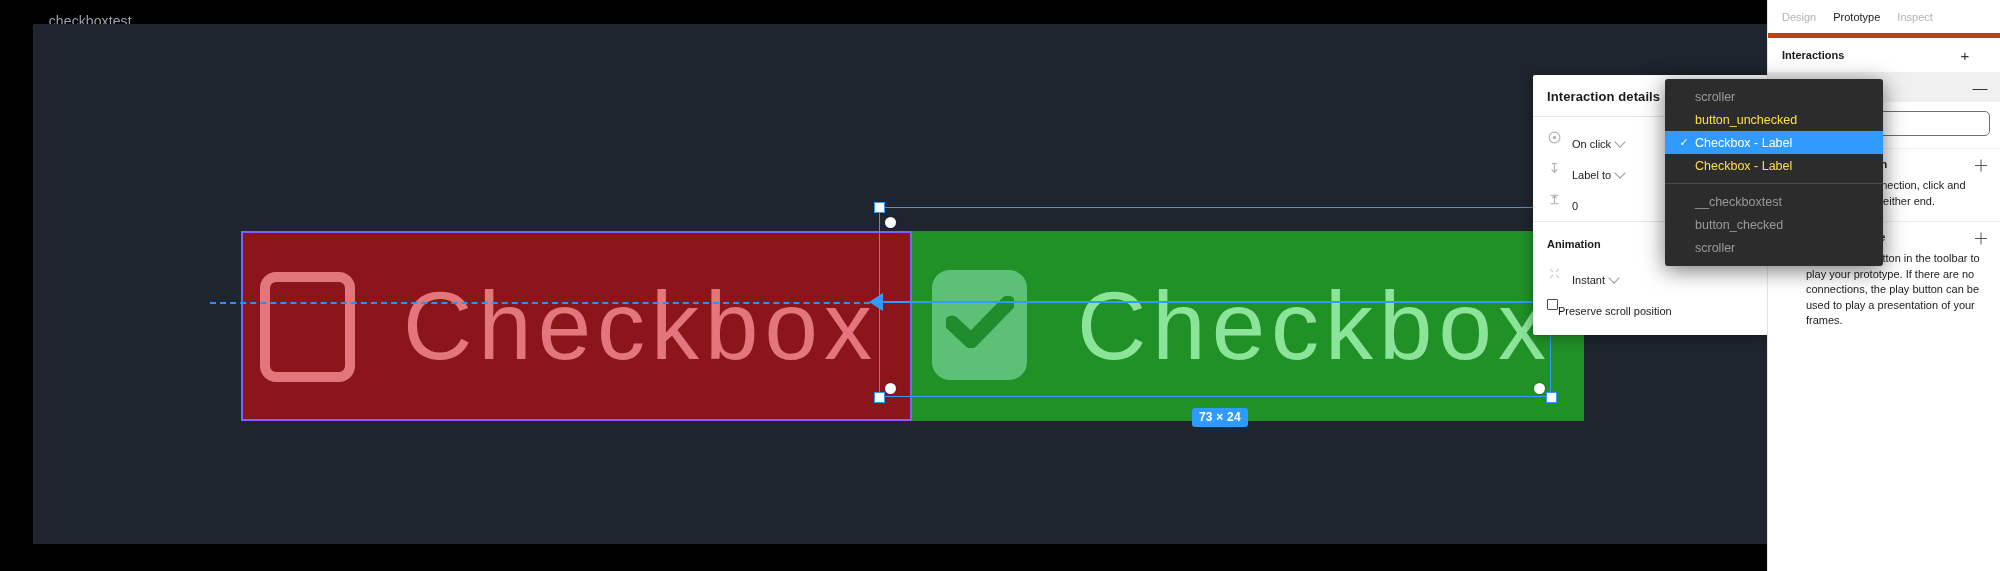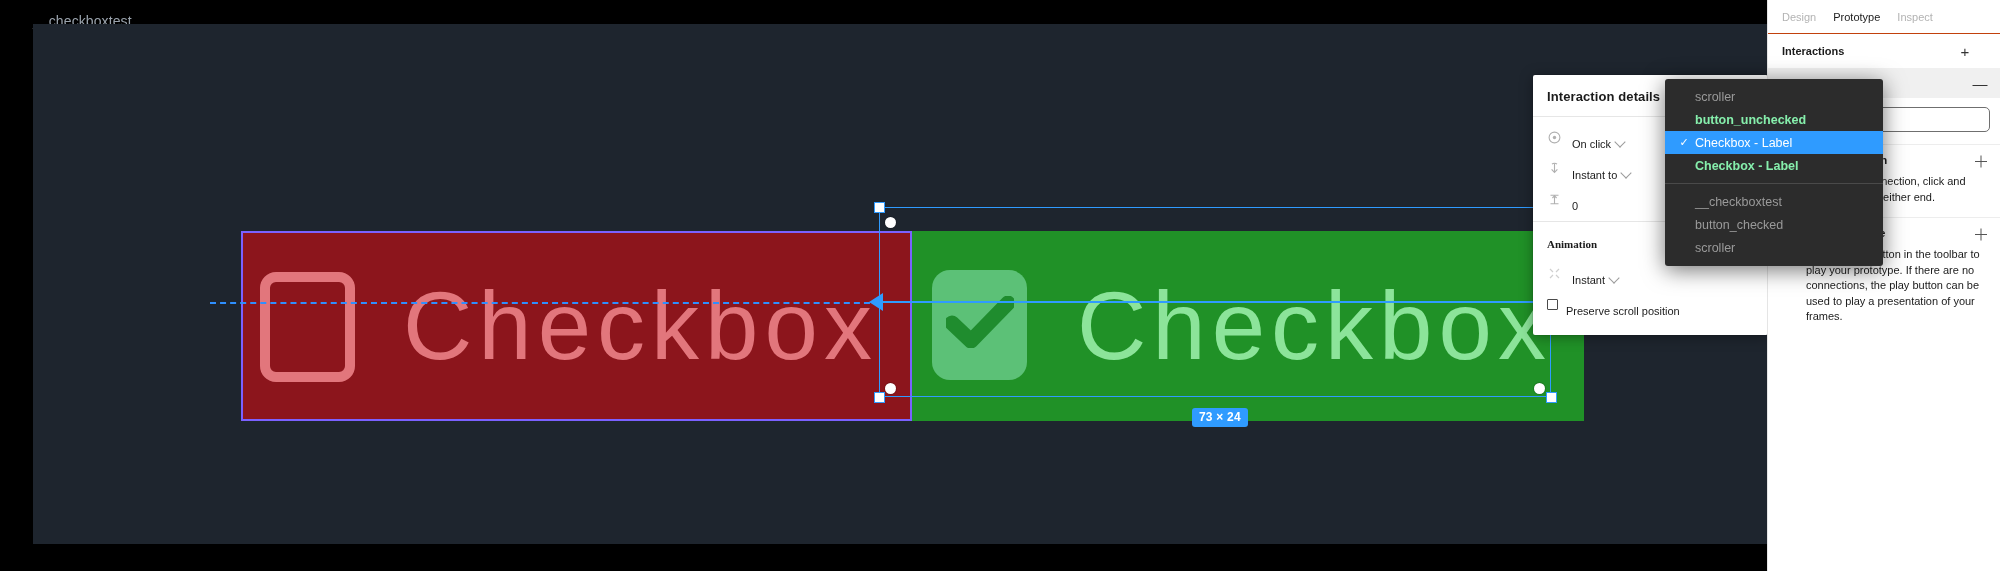--- a/index.html
+++ b/index.html
@@ -200,21 +200,20 @@
     display: inline-block;
     width: 7px; height: 7px;
     border-right: 1.2px solid #9b9b9b;
     border-bottom: 1.2px solid #9b9b9b;
     transform: translateY(-2px) rotate(45deg);
   }
   #anim-title {
     padding: 16px 14px 8px;
     font-size: 11px;
     font-weight: 700;
-    font-family: Liberation Serif, serif;
   }
   .chk-square {
     width: 11px; height: 11px;
     border: 1.2px solid #4a4a4a;
     border-radius: 1px;
     box-sizing: border-box;
     flex: 0 0 11px;
   }
 
   
@@ -238,21 +237,21 @@
     color: #ffffff;
   }
   .dd-check {
     width: 22px;
     flex: 0 0 22px;
     text-align: center;
     font-size: 11px;
     color: #ffffff;
   }
   .dd-item.dim { color: #9a9a9a; }
-  .dd-item.bold { font-weight: 700; color: #86efac; }
+  .dd-item.bold { font-weight: 400; color: #fde047; }
   .dd-item.sel {
     background: #2f9bff;
     color: #ffffff;
     font-weight: 400;
   }
   .dd-sep {
     height: 1px;
     background: #4a4a4a;
     margin: 6px 0 6px;
   }
@@ -267,21 +266,21 @@
     font-size: 11px;
     border-left: 1px solid #e5e5e5;
     box-sizing: border-box;
   }
   #tabs {
     height: 33px;
     display: flex;
     align-items: center;
     gap: 17px;
     padding: 0 14px;
-    border-bottom: 1px solid #c2410c;
+    border-bottom: 5px solid #c2410c;
   }
   .tab {
     font-size: 11px;
     color: #b3b3b3;
     cursor: default;
   }
   .tab.active { color: #1b1b1b; font-weight: 400; }
 
   .section-head {
     height: 34px;
@@ -413,21 +412,21 @@
 
     <div class="id-row">
       <span class="id-icon">
         <svg width="13" height="13" viewBox="0 0 13 13">
           <path d="M6.5 1.5 V10" stroke="#b0b0b0" stroke-width="1.1" fill="none"></path>
           <path d="M3.6 7.3 L6.5 10.4 L9.4 7.3" stroke="#b0b0b0" stroke-width="1.1" fill="none"></path>
           <path d="M4 2.2 A3 2 0 0 1 9 2.2" stroke="#b0b0b0" stroke-width="1.1" fill="none"></path>
         </svg>
       </span>
       <span class="id-label">
-        <span>Instant to</span>
+        <span>Label to</span>
         <i class="caret"></i>
       </span>
     </div>
 
     <div class="id-row">
       <span class="id-icon">
         <svg width="13" height="13" viewBox="0 0 13 13">
           <path d="M2.5 2.2 H10.5 M2.5 10.8 H10.5 M6.5 2.6 V10.4" stroke="#b0b0b0" stroke-width="1.1" fill="none"></path>
           <path d="M4.4 5 L6.5 2.8 L8.6 5" stroke="#b0b0b0" stroke-width="1.1" fill="none"></path>
         </svg>
@@ -444,21 +443,21 @@
         <svg width="13" height="13" viewBox="0 0 13 13">
           <path d="M2 2 L5 5 M11 2 L8 5 M2 11 L5 8 M11 11 L8 8" stroke="#cfcfcf" stroke-width="1.2" fill="none"></path>
         </svg>
       </span>
       <span class="id-label">
         <span>Instant</span>
         <i class="caret"></i>
       </span>
     </div>
 
-    <div class="id-row" style="gap:8px;">
+    <div class="id-row" style="gap:0;">
       <span class="chk-square"></span>
       <span class="id-label">Preserve scroll position</span>
     </div>
   </div>
 
   <div id="dropdown">
 
     <div class="dd-item dim">
       <span class="dd-check"></span>
       <span>scroller</span>

